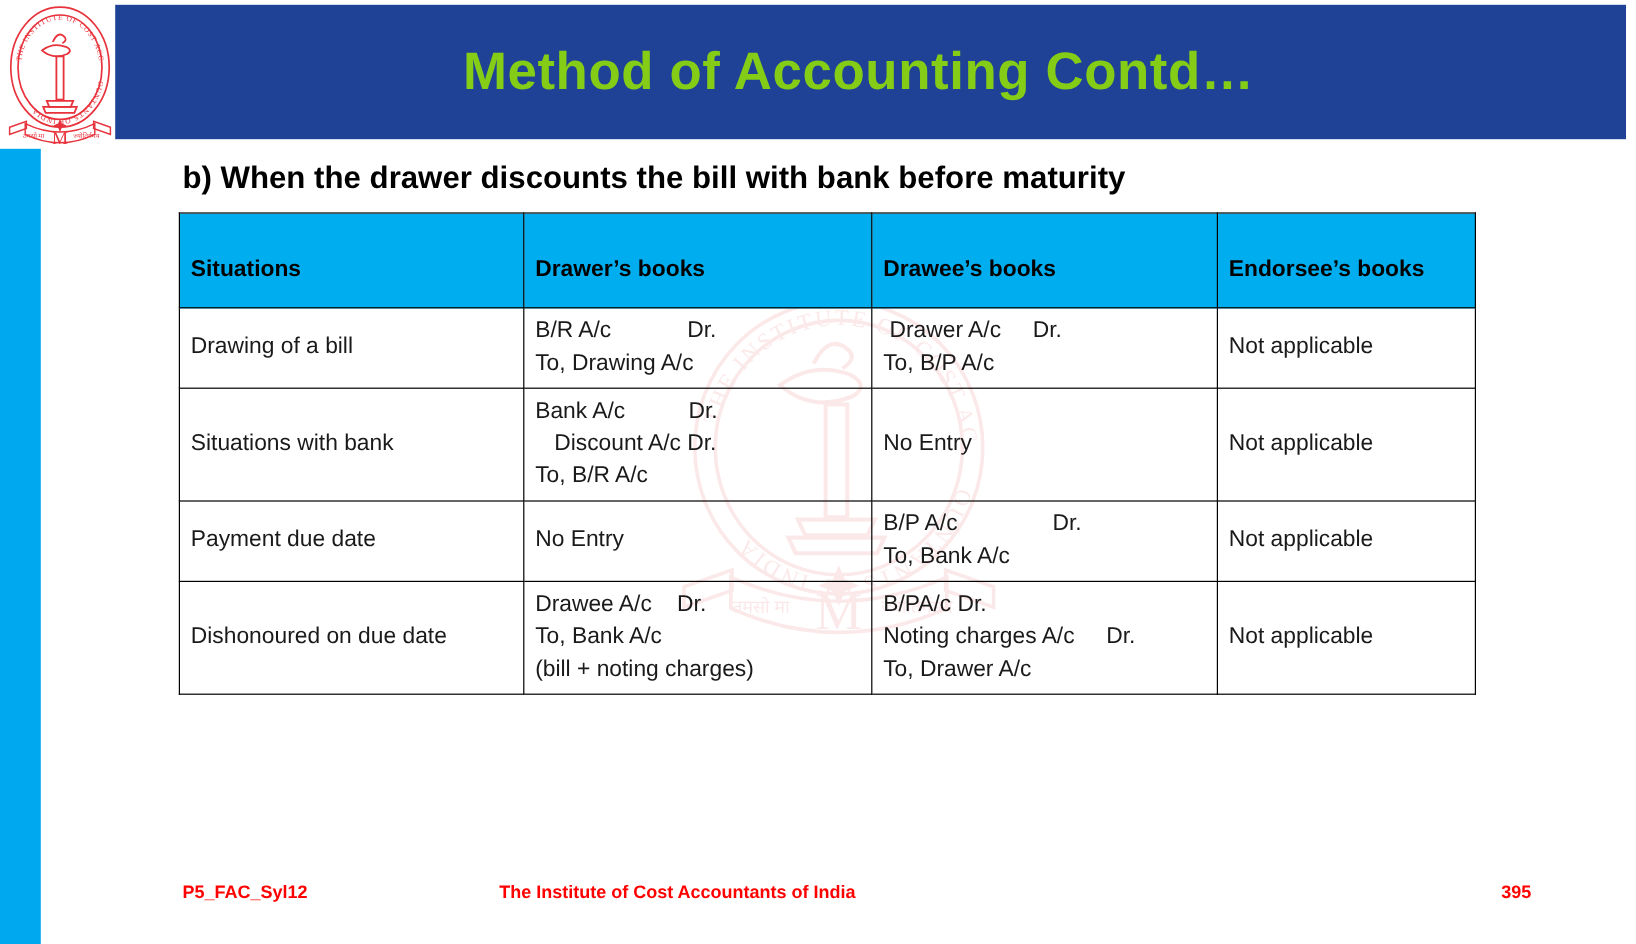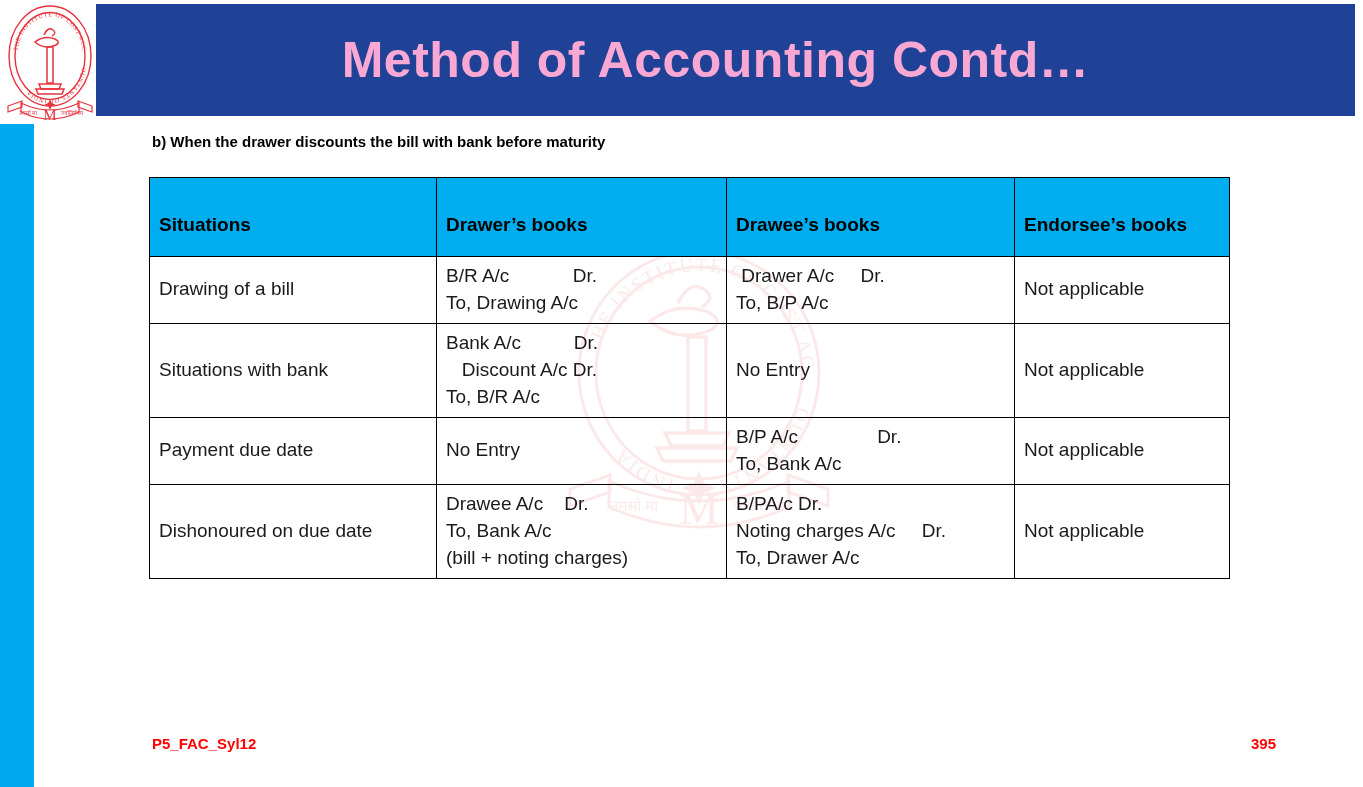--- a/index.html
+++ b/index.html
@@ -33,22 +33,22 @@
   }
   #slide-title {
     position: absolute;
     left: 0;
     top: 0;
     width: 100%;
     height: 112px;
     display: flex;
     align-items: center;
     justify-content: center;
-    color: #f9a8d4;
-    font-size: 50px;
+    color: #84cc16;
+    font-size: 44px;
     font-weight: bold;
     letter-spacing: 0.5px;
     white-space: nowrap;
     padding-right: 20px;
     box-sizing: border-box;
   }
 
   
   #corner-logo {
     position: absolute;
@@ -66,21 +66,21 @@
     width: 34px;
     height: 663px;
     background: #00A9EF;
   }
 
   
   #subtitle {
     position: absolute;
     left: 152px;
     top: 133px;
-    font-size: 15px;
+    font-size: 26px;
     font-weight: bold;
     color: #000000;
     white-space: nowrap;
   }
 
   
   #watermark {
     position: absolute;
     left: 564px;
     top: 243px;
@@ -349,16 +349,17 @@
             <span class="cell-lines">
               <span class="ln">Not applicable</span>
             </span>
           </td>
       </tr>
     </tbody>
   </table>
 
   <div id="footer">
     <span id="footer-code">P5_FAC_Syl12</span>
+    <span id="footer-center">The Institute of Cost Accountants of India</span>
     <span id="footer-page">395</span>
   </div>
 
 </div>
 
 </body></html>

